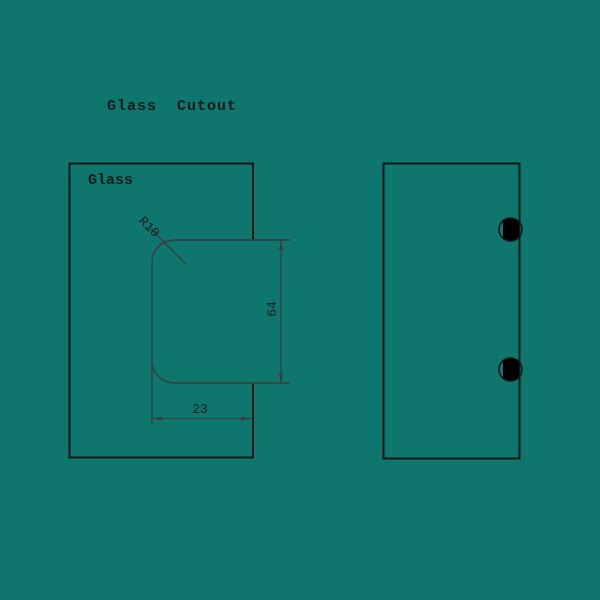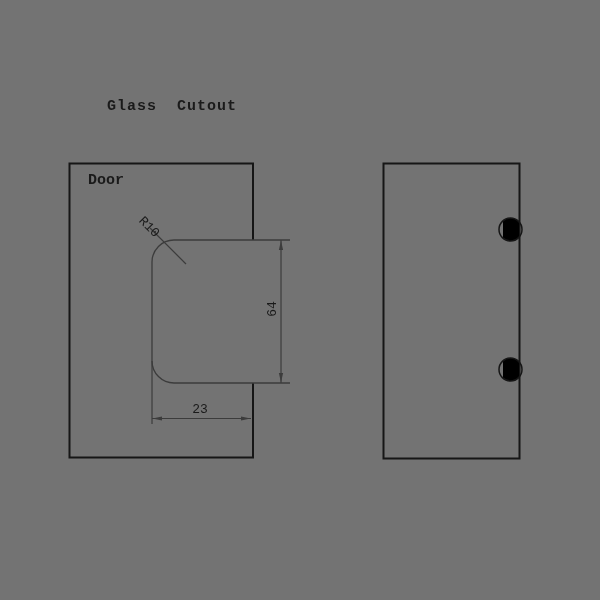--- a/index.html
+++ b/index.html
@@ -7,21 +7,21 @@
     padding: 0;
     background: #ffffff;
     width: 600px;
     height: 600px;
     font-family: "Liberation Mono", "DejaVu Sans Mono", monospace;
   }
   #canvas {
     position: relative;
     width: 600px;
     height: 600px;
-    background: #737373;
+    background: #0f766e;
     overflow: hidden;
   }
   svg { position: absolute; left: 0; top: 0; }
   .label {
     position: absolute;
     color: #1a1a1a;
     white-space: pre;
     line-height: 1;
   }
   .title-label {
@@ -95,21 +95,21 @@
     </g>
 
     <g>
       <rect x="503" y="356" width="16" height="27" clip-path="url(#pinClip2)" fill="#000000"></rect>
       <circle cx="510.5" cy="369.5" r="11.5" fill="none" stroke-width="1.5" stroke="#161616"></circle>
     </g>
   </svg>
 
   <div class="label title-label">Glass  Cutout</div>
 
-  <div class="label door-label">Door</div>
+  <div class="label door-label">Glass</div>
 
   <div class="label dim-label dim-r10">R10</div>
 
   <div class="label dim-label dim-64">64</div>
 
   <div class="label dim-label dim-44">23</div>
 
 </div>
 
 </body></html>

